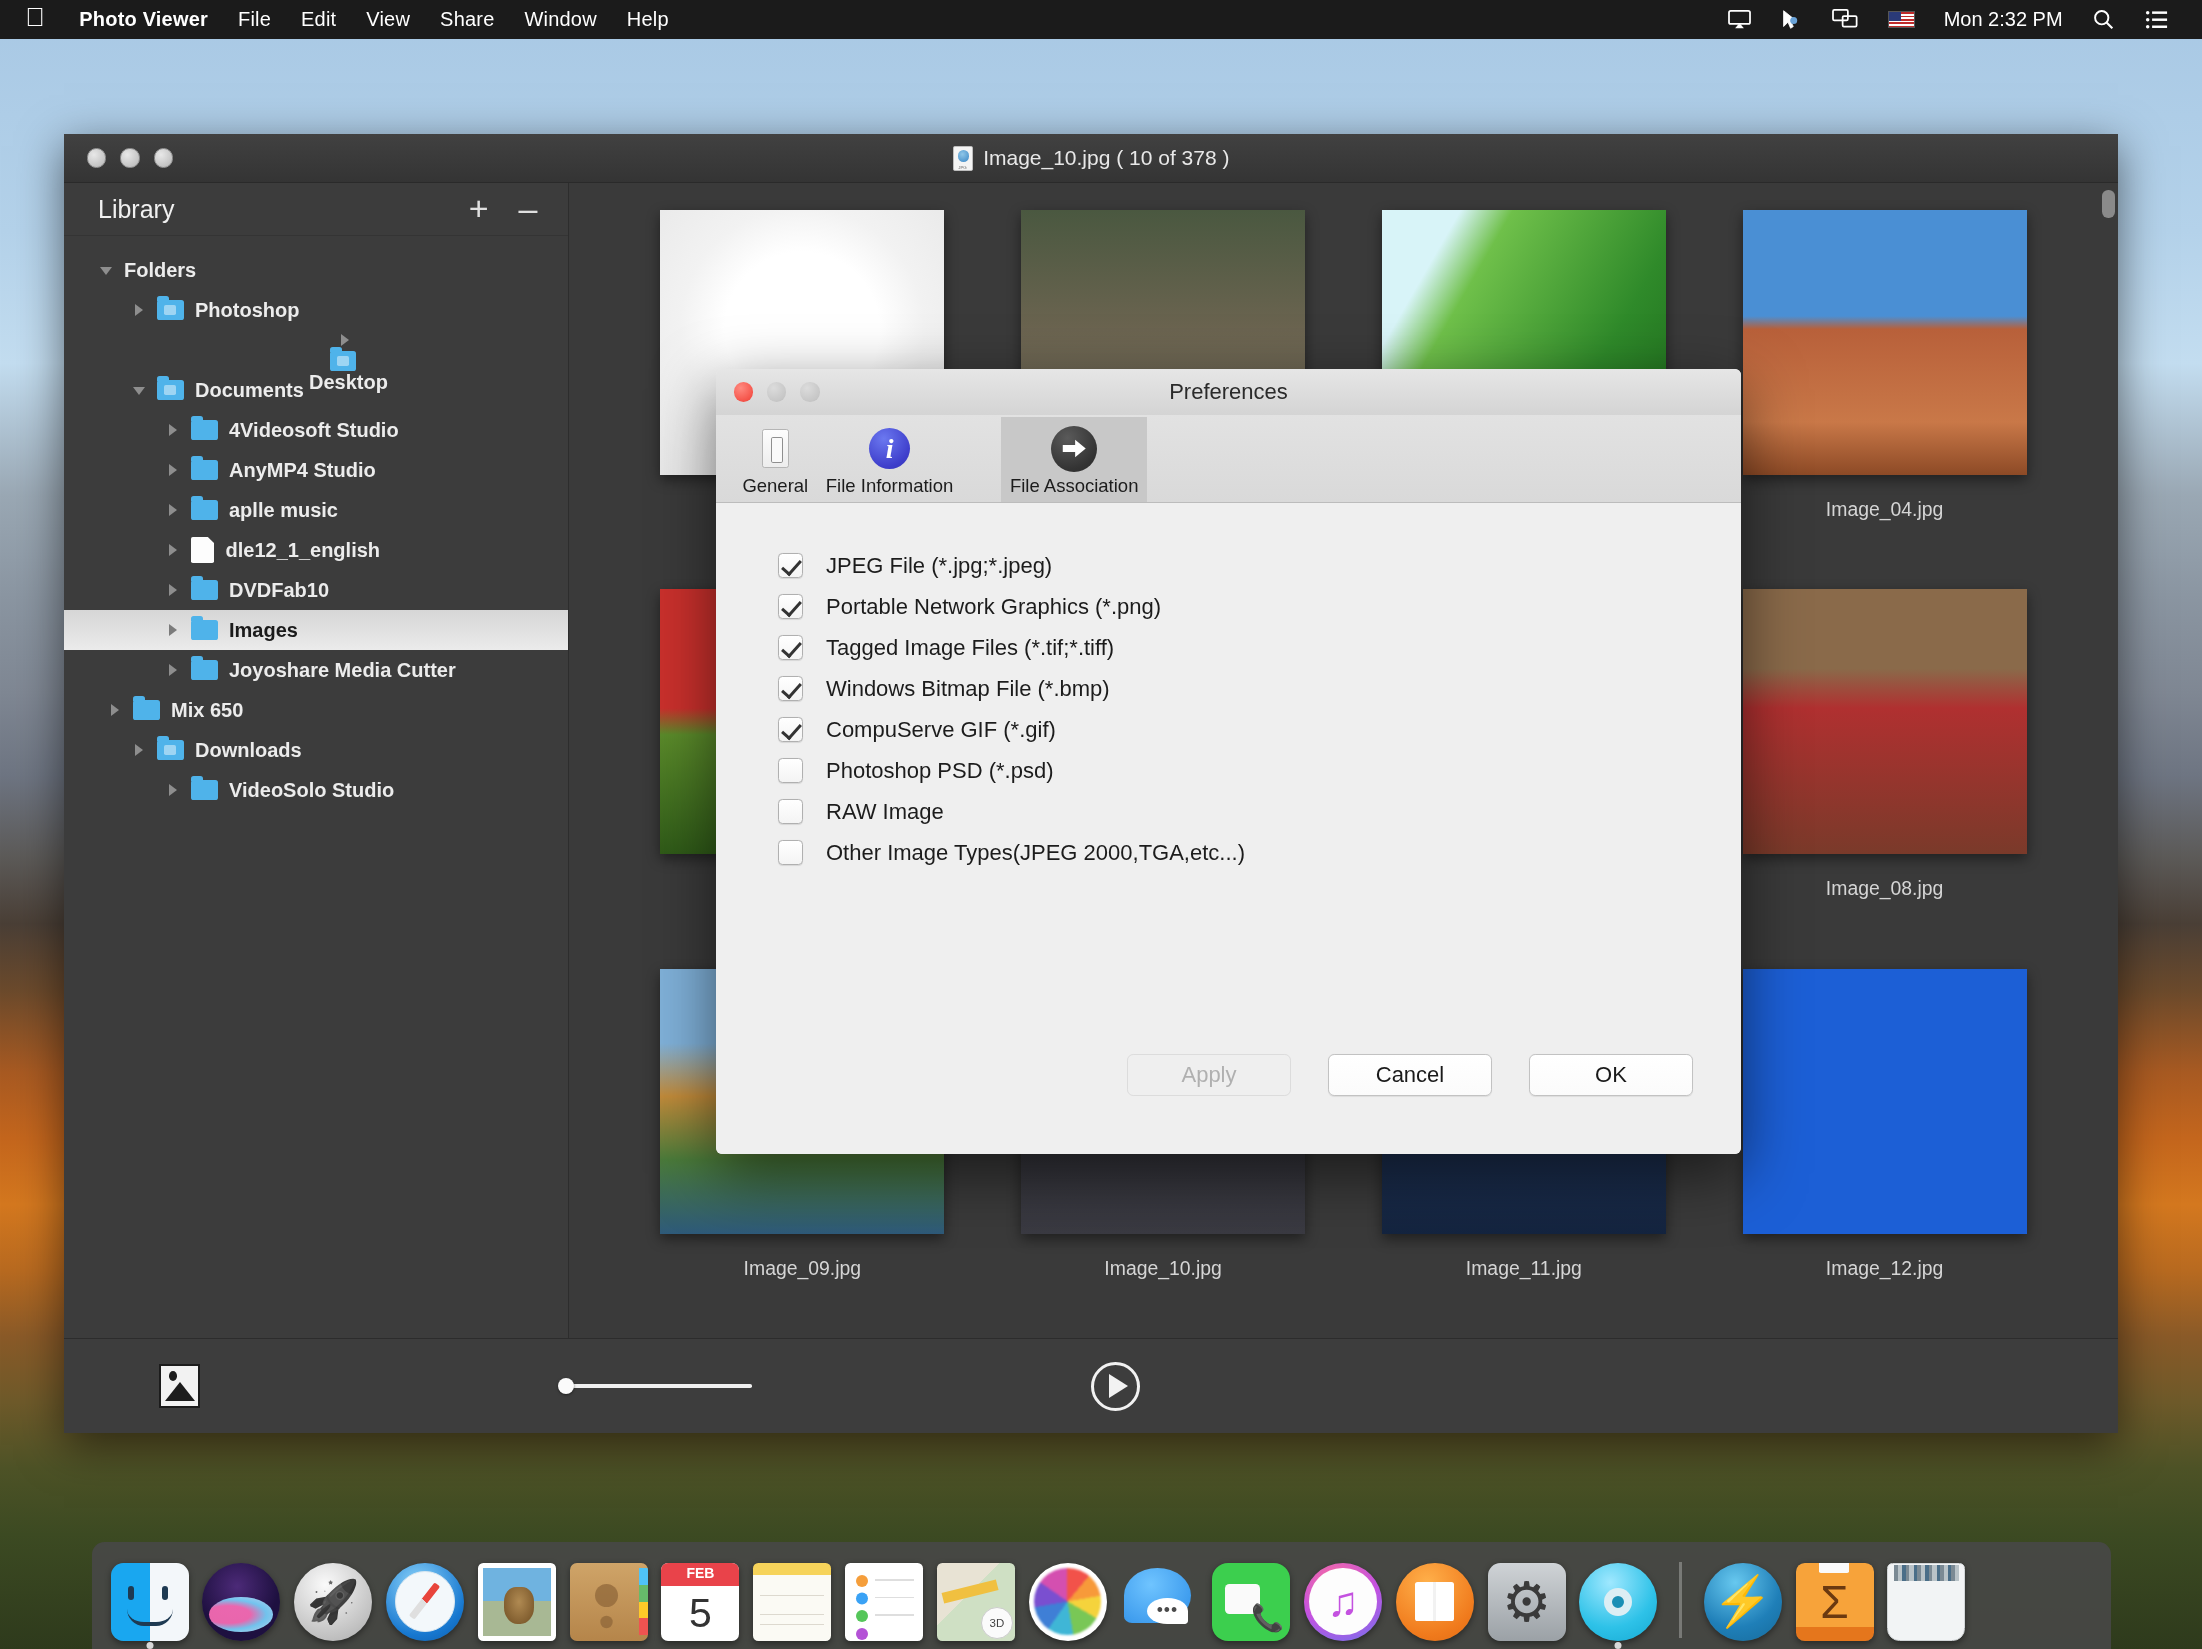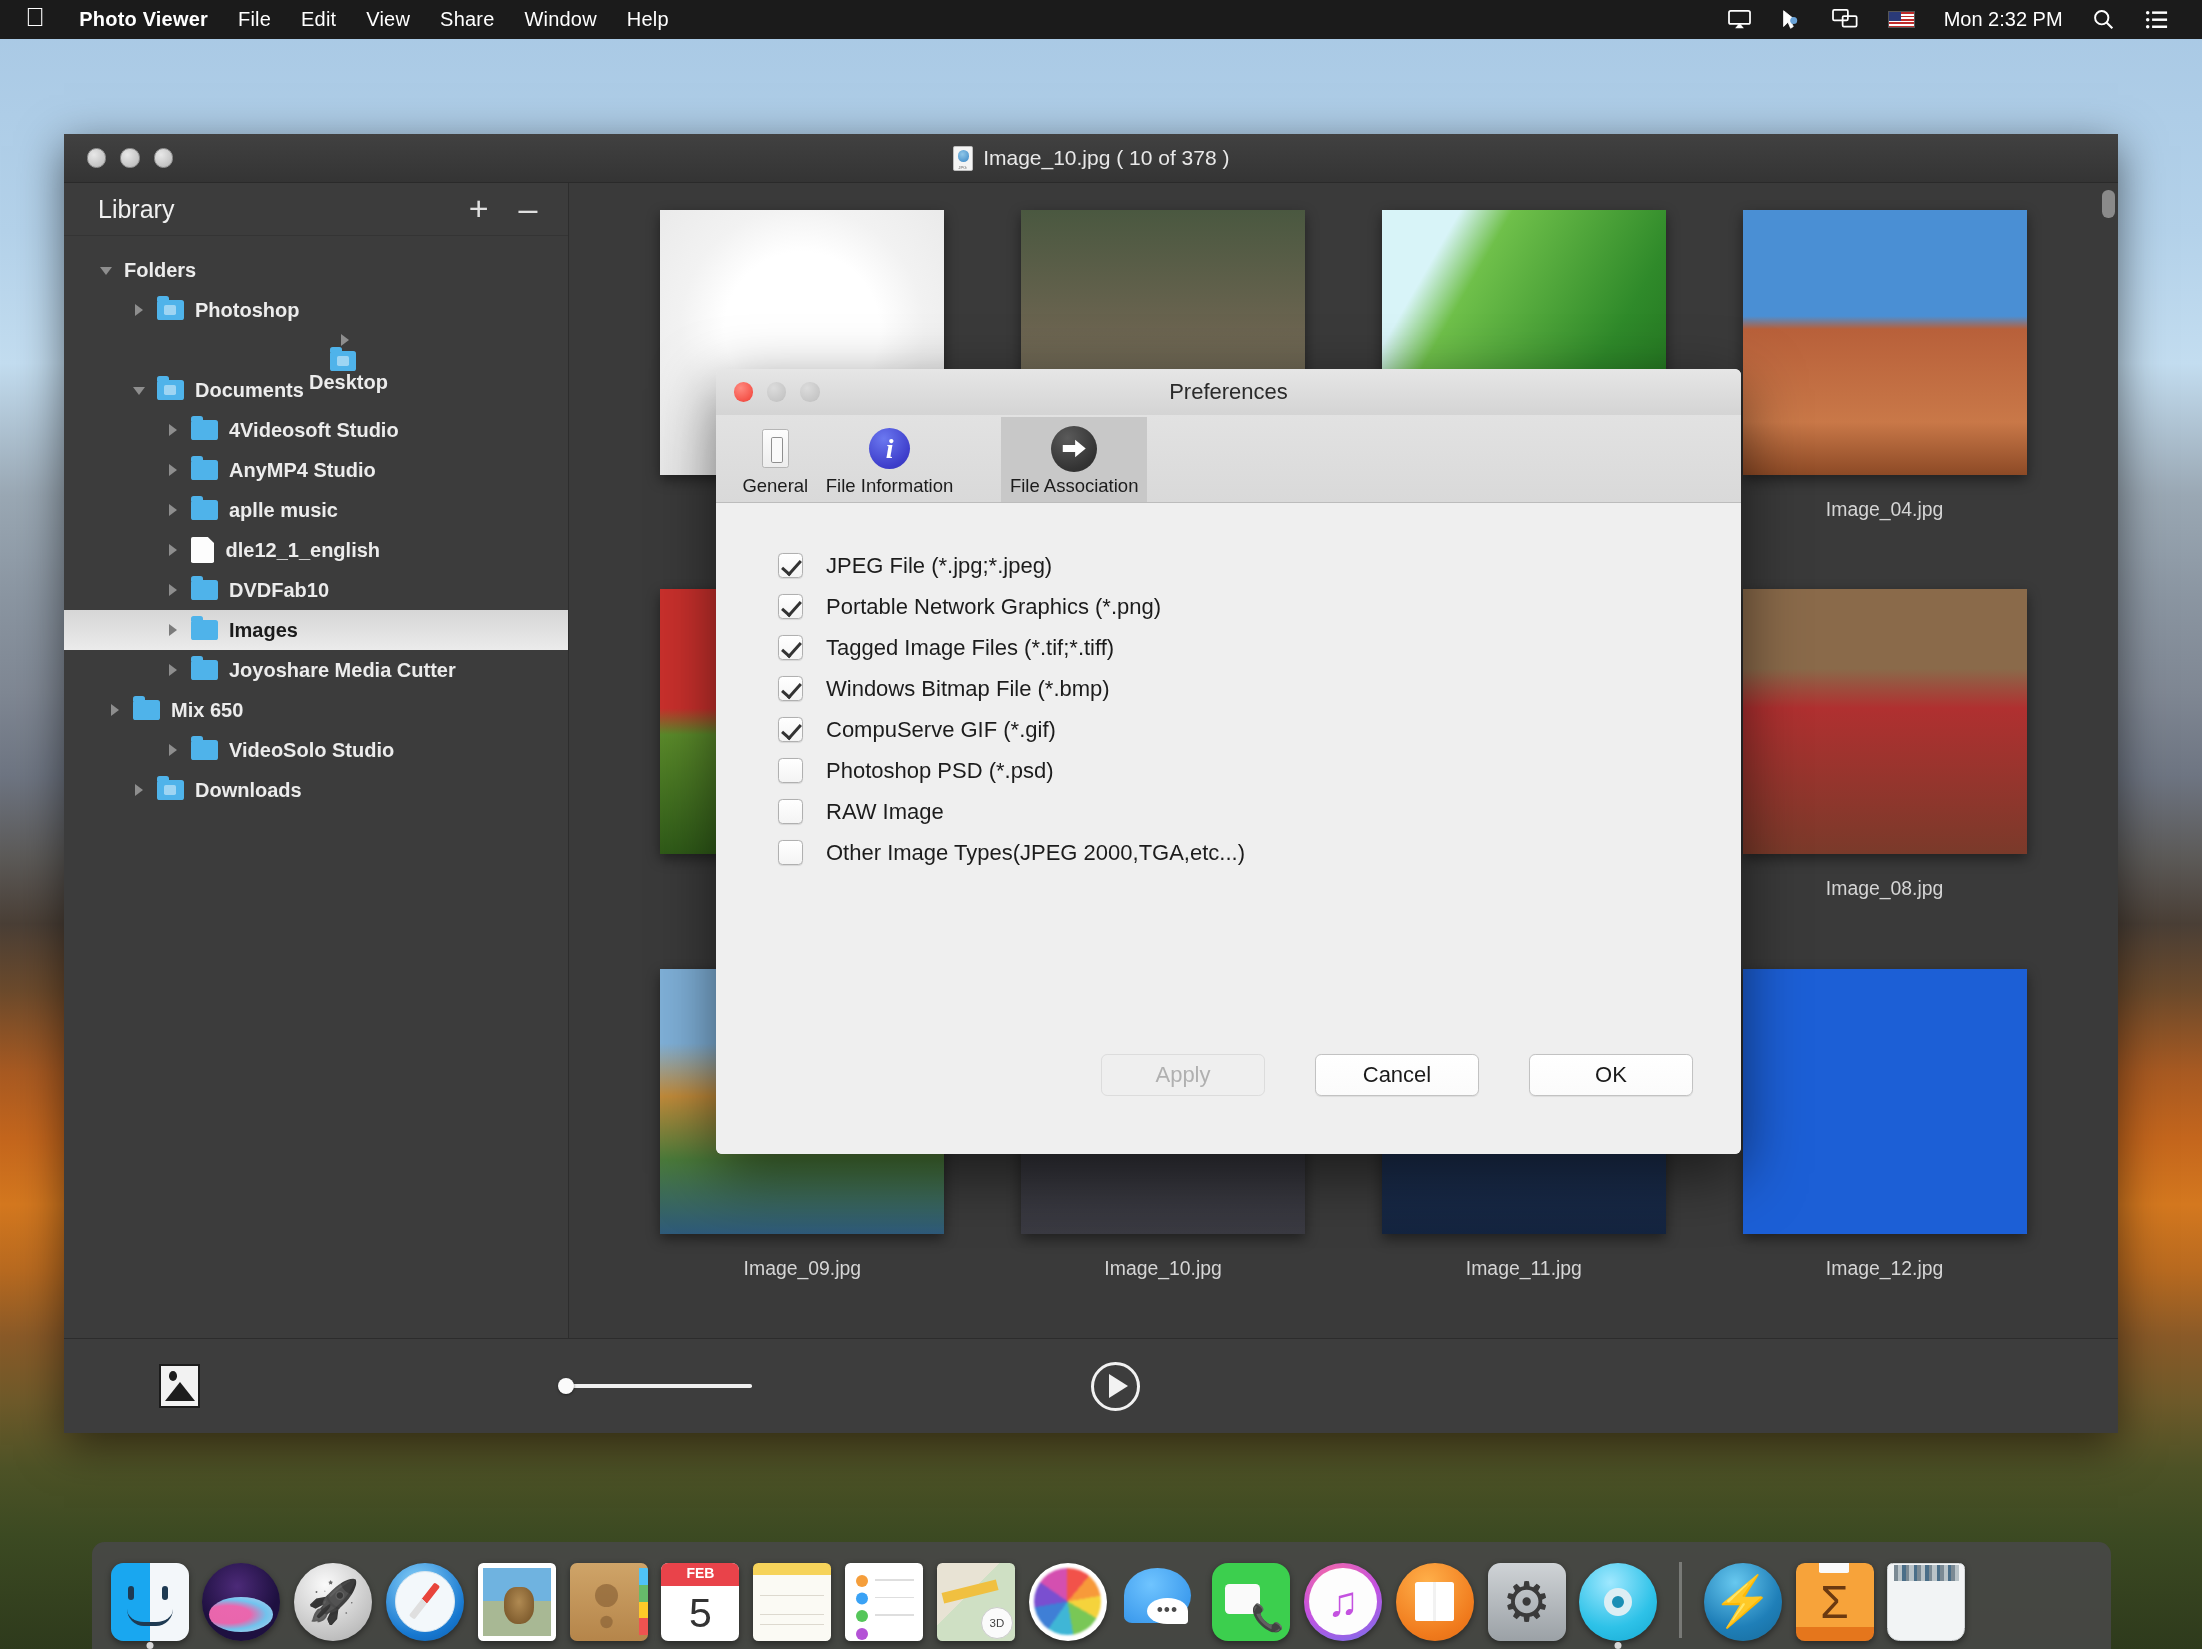--- a/index.html
+++ b/index.html
@@ -414,21 +414,20 @@
   }
   .dlg-btn {
     width: 164px; height: 42px;
     border-radius: 6.2px;
     font-size: 22px;
     display: flex; align-items: center; justify-content: center;
     border: 0.9px solid #c2c2c2;
     background: linear-gradient(to bottom, #ffffff, #fbfbfb);
     color: #1a1a1a;
     box-shadow: 0 0.9px 0.9px rgba(0,0,0,0.08);
-    margin-left: 13px;
   }
   .dlg-btn.disabled {
     background: #efefef; color: #b0b0b0; border-color: #dcdcdc;
     box-shadow: none;
   }
 
   
   #dock {
     position: absolute;
     left: 92px; bottom: 0px;
@@ -695,29 +694,29 @@
           <div class="tree-row" style="padding-left: 99px;">
             <span class="disclosure closed"></span>
             <span class="folder-icon"></span>
             <span>Joyoshare Media Cutter</span>
           </div>
           <div class="tree-row" style="padding-left: 41px;">
             <span class="disclosure closed"></span>
             <span class="folder-icon"></span>
             <span>Mix 650</span>
           </div>
+          <div class="tree-row" style="padding-left: 65px;">
+            <span class="disclosure closed"></span>
+            <span class="folder-icon fancy"></span>
+            <span>Downloads</span>
+          </div>
           <div class="tree-row" style="padding-left: 99px;">
             <span class="disclosure closed"></span>
             <span class="folder-icon"></span>
             <span>VideoSolo Studio</span>
-          </div>
-          <div class="tree-row" style="padding-left: 65px;">
-            <span class="disclosure closed"></span>
-            <span class="folder-icon fancy"></span>
-            <span>Downloads</span>
           </div>
         </div>
     </div>
 
     <div id="content">
       <div id="thumb-grid">
           <div class="thumb-cell">
             <div class="thumb-img" style="background: radial-gradient(circle at 50% 45%, rgb(255, 255, 255) 0px, rgb(255, 255, 255) 38%, rgb(242, 242, 242) 60%, rgb(232, 232, 232) 100%) 0% 0% / cover, linear-gradient(rgb(255, 255, 255), rgb(255, 255, 255));"></div>
             <div class="thumb-label">Image_01.jpg</div>
           </div>

